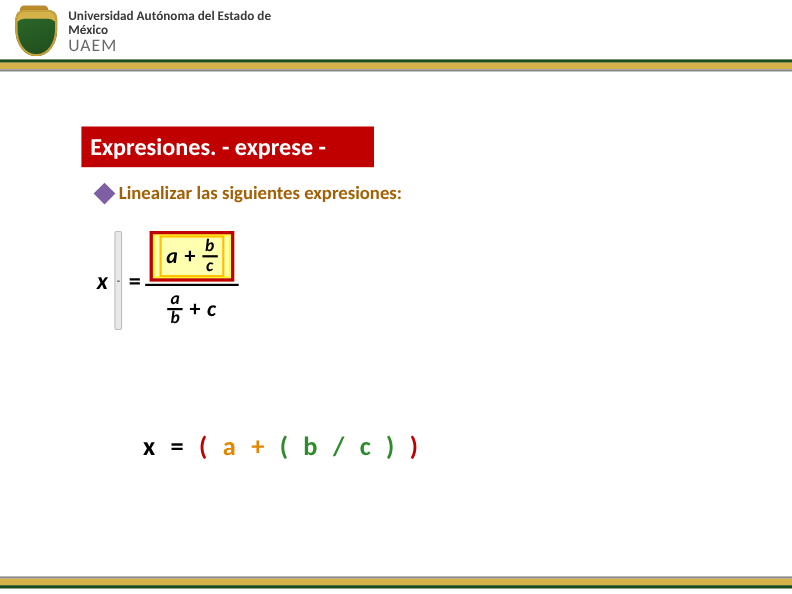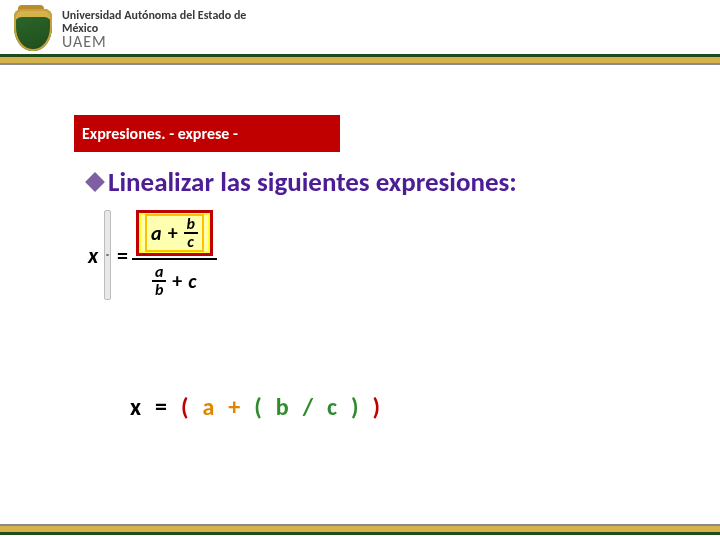--- a/index.html
+++ b/index.html
@@ -33,28 +33,28 @@
   .foot { position:absolute; left:0; right:0; }
   .foot.f1 { bottom:14px; height:2px; background:#8a8a8a; }
   .foot.f2 { bottom:8px;  height:6px; background:#d5b24a; }
   .foot.f3 { bottom:5px;  height:3px; background:#1f4c1d; }
 
   
   .title-box {
     position:absolute; left:74px; top:115px; width:266px; height:37px;
     background:#c00000; display:flex; align-items:center; padding:0 8px;
   }
-  .title-box span { color:#fff; font-size:16px; font-weight:600; white-space:nowrap; }
+  .title-box span { color:#fff; font-size:22px; font-weight:600; white-space:nowrap; }
 
   
   .bullet-line { position:absolute; left:88px; top:165px; display:flex; align-items:center; gap:6px; }
   .diamond {
     width:14px; height:14px; background:#7e5fa3; transform:rotate(45deg); flex:0 0 auto;
   }
-  .bullet-text { font-size:27px; font-weight:600; color:#4c1d95; }
+  .bullet-text { font-size:17px; font-weight:600; color:#a16207; }
 
   
   .formula-wrap { position:absolute; left:88px; top:210px; }
   .formula-row { display:flex; align-items:center; gap:4px; }
   .xeq { font-size:22px; font-weight:700; font-style:italic; color:#000; margin-right:4px; }
   .eqbtn {
     font-size:6px; line-height:1; background:#e8e8e8; border:1px solid #bdbdbd;
     border-radius:2px; padding:0 1px; align-self:stretch; display:flex; align-items:center;
     margin-left:-2px; margin-right:2px;
   }

